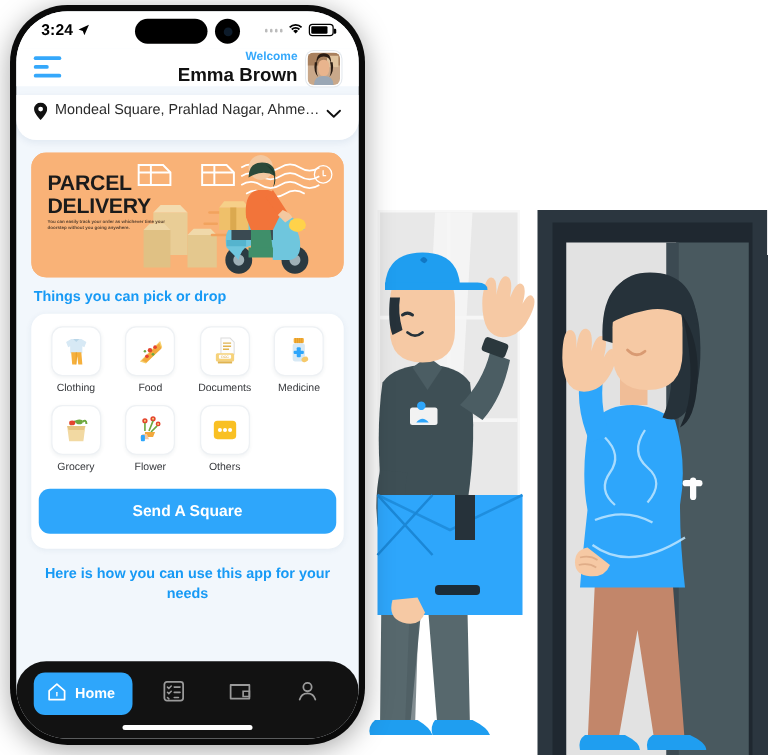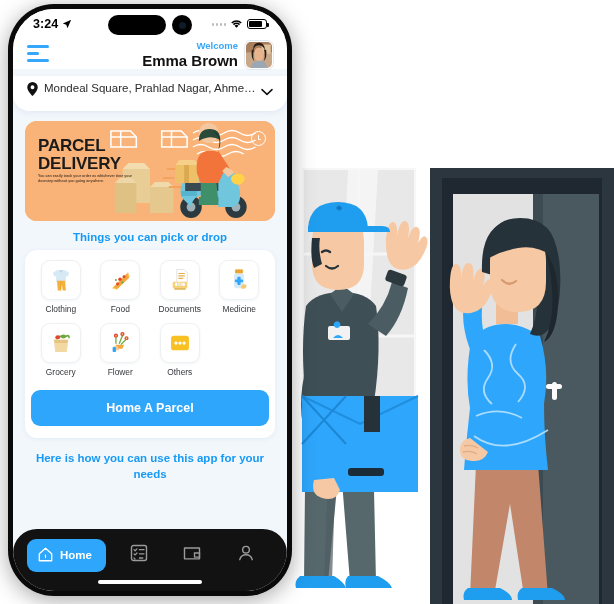--- a/index.html
+++ b/index.html
@@ -98,21 +98,21 @@
     position:absolute; right:9px; top:10px; width:15px;height:15px;
     border:1.2px solid #fff; border-radius:50%;
   }
   .banner-clock:before, .banner-clock:after {
     content:""; position:absolute; background:#fff; border-radius:1px;
   }
   .banner-clock:before { left:5.8px; top:3px; width:1.1px; height:4.4px; }
   .banner-clock:after { left:5.8px; top:6.6px; width:3.4px; height:1.1px; }
 
   
-  .sect-title { font-size:11.5px; font-weight:700; color:#179af5; margin:10px 2px 7px 2px;text-align:center; }
+  .sect-title { font-size:11.5px; font-weight:700; color:#179af5; margin:10px 2px 7px 2px; }
 
   
   .gridcard { background:#fff; border-radius:12px; padding:10px 6px 12px 6px; box-shadow:0 1px 5px rgba(30,70,120,.07); }
   .grid { display:grid; grid-template-columns:repeat(4,1fr); row-gap:9px; }
   .cat { display:flex; flex-direction:column; align-items:center; cursor:pointer; }
   .cat-box {
     width:40px;height:40px;border-radius:9px;background:#fff;
     border:1px solid #eef1f4; display:flex;align-items:center;justify-content:center;
     box-shadow:0 1px 3px rgba(40,60,90,.06);
   }
@@ -503,21 +503,21 @@
                       <circle cx="11" cy="16" r="2"></circle>
                       <circle cx="16" cy="16" r="2"></circle>
                       <circle cx="21" cy="16" r="2"></circle>
                     </g>
                 </svg>
               </div>
               <div class="cat-label">Others</div>
             </div>
           </div>
 
-          <button class="cta">Home A Parcel</button>
+          <button class="cta">Send A Square</button>
         </div>
 
         <div class="foot-title">Here is how you can use this app for your needs</div>
       </div>
 
       <div class="navbar">
         <div class="nav-home">
           <span>
             <svg width="17" height="17" viewBox="0 0 22 22">
               <path d="M11 3 3 10v9h16v-9z" fill="none" stroke="#fff" stroke-width="1.8" stroke-linejoin="round"></path>

